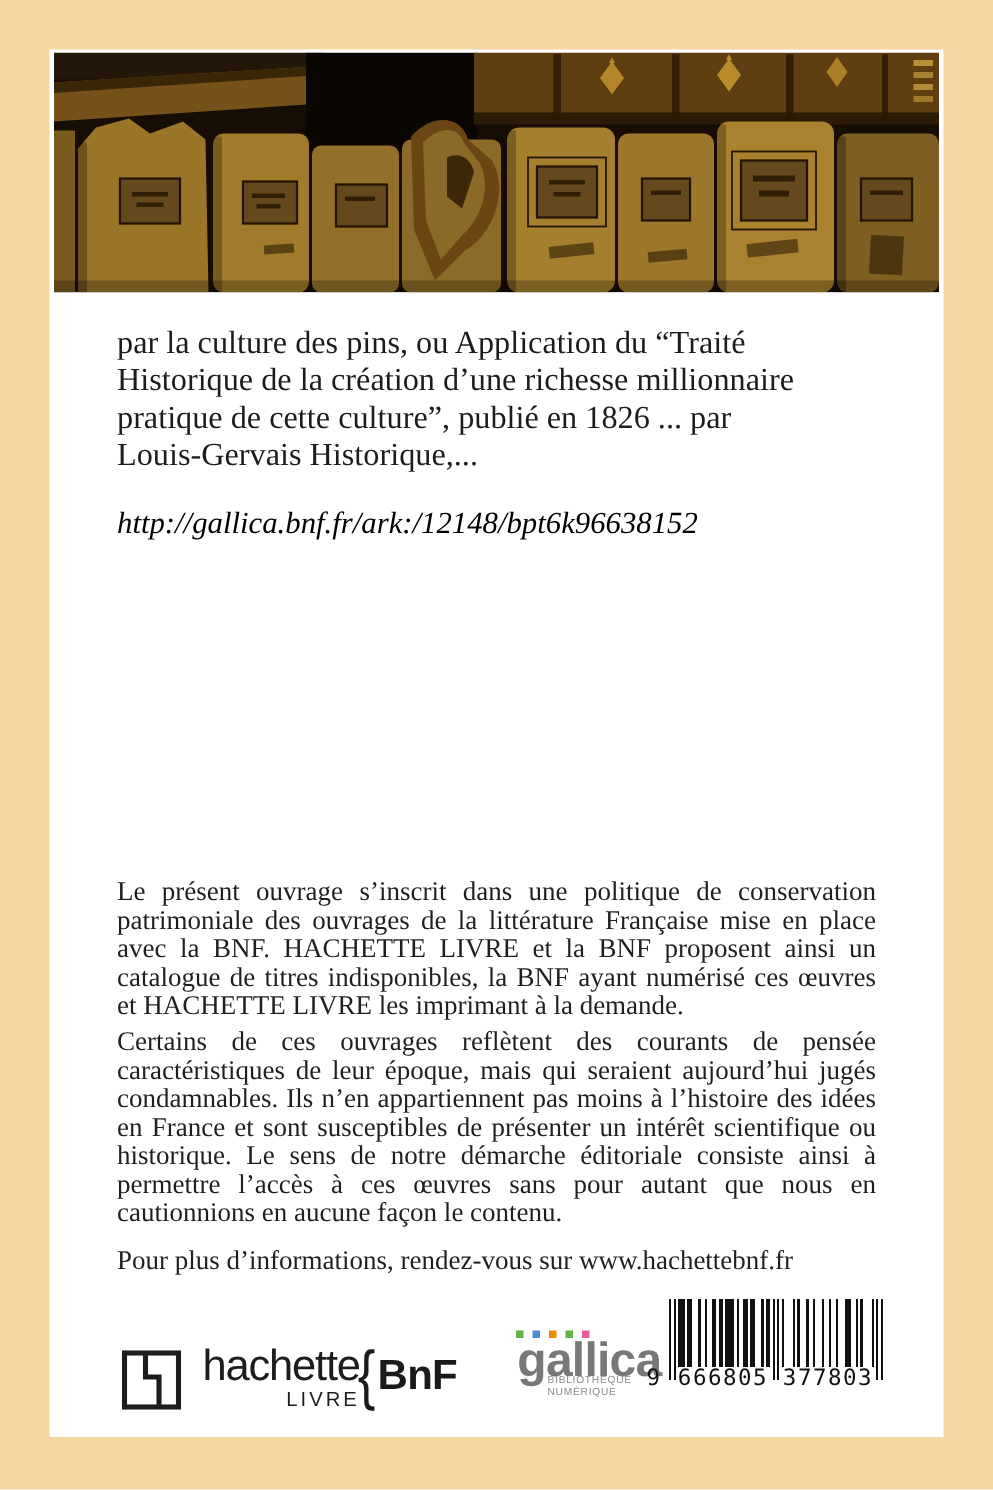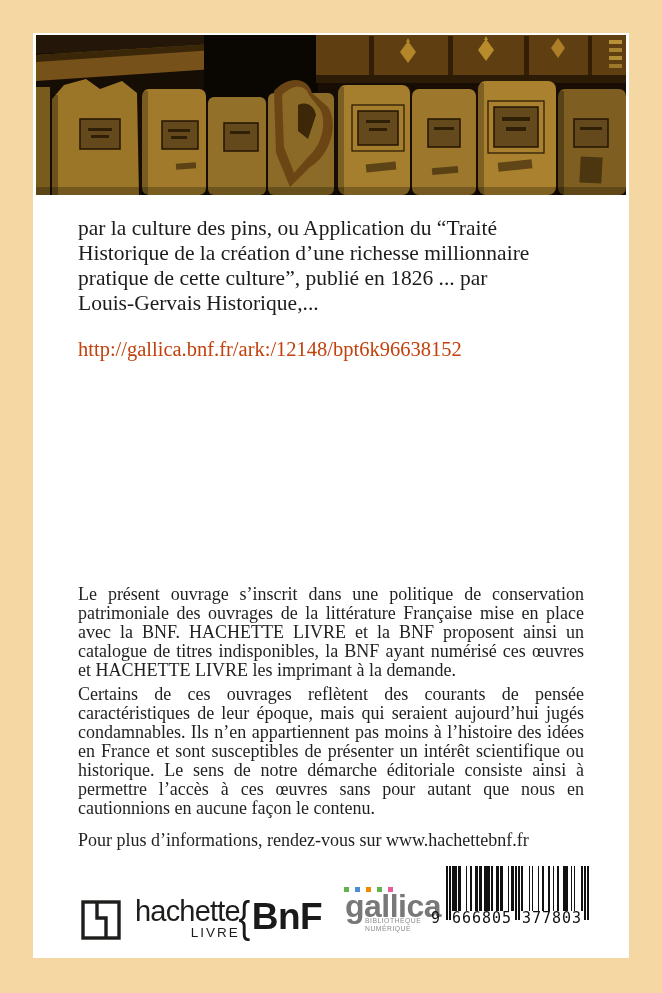--- a/index.html
+++ b/index.html
@@ -16,40 +16,40 @@
   .photo-wrap{
     position:absolute;left:3px;top:2px;width:590px;height:160px;overflow:hidden;
   }
   .photo-wrap svg{display:block;width:100%;height:100%;}
   .title-block{
     position:absolute;left:45px;top:183px;width:512px;
     font-size:21.5px;line-height:25px;color:#1c1c1c;
   }
   .ark-line{
     position:absolute;left:45px;top:305px;width:512px;
-    font-size:20.5px;color:#c2410c;
+    font-size:20.5px;color:#000000;font-style:italic;
   }
   .text-block{
     position:absolute;left:45px;top:552px;width:506px;
     font-size:18px;line-height:19px;color:#1f1f1f;
   }
   .text-block p{margin:0;text-align:justify;}
   .text-block p + p{margin-top:5px;}
   .text-block .info{margin-top:13px;text-align:left;}
 
   
   .logo-hachette{position:absolute;left:48px;top:864px;display:flex;gap:14px;
     font-family:"Liberation Sans", sans-serif;color:#1d1d1b;}
   .logo-hachette .mark{width:40px;height:40px;margin-top:3px;}
   .logo-hachette .word{font-size:29px;line-height:29px;letter-spacing:-0.8px;}
   .logo-hachette .sub{font-size:13.5px;line-height:14px;letter-spacing:2px;text-align:right;}
   .logo-bnf{position:absolute;left:204px;top:862px;display:flex;align-items:center;
     font-family:"Liberation Sans", sans-serif;color:#1a1a1a;}
   .logo-bnf .brace{font-size:44px;font-weight:400;line-height:44px;transform:scaleX(.8);}
-  .logo-bnf .word{font-size:37px;font-weight:700;letter-spacing:-0.5px;line-height:40px;}
+  .logo-bnf .word{font-size:28px;font-weight:700;letter-spacing:-0.5px;line-height:40px;}
   .logo-gallica{position:absolute;left:298px;top:854px;width:110px;
     font-family:"Liberation Sans", sans-serif;}
   .logo-gallica .dots{display:flex;gap:6px;margin-left:13px;height:6px;}
   .logo-gallica .dots i{width:5px;height:5px;display:block;}
   .logo-gallica .word{font-size:32px;font-weight:700;line-height:26px;letter-spacing:-0.5px;color:#787878;margin-top:0;text-align:right;}
   .logo-gallica .subs{margin-left:34px;margin-top:-2px;font-size:6.8px;line-height:7.6px;letter-spacing:0.5px;color:#8c8c8c;}
 
   
   .barcode{position:absolute;left:397px;top:833px;width:162px;height:64px;
     font-family:"DejaVu Sans Mono", monospace;color:#111;}

